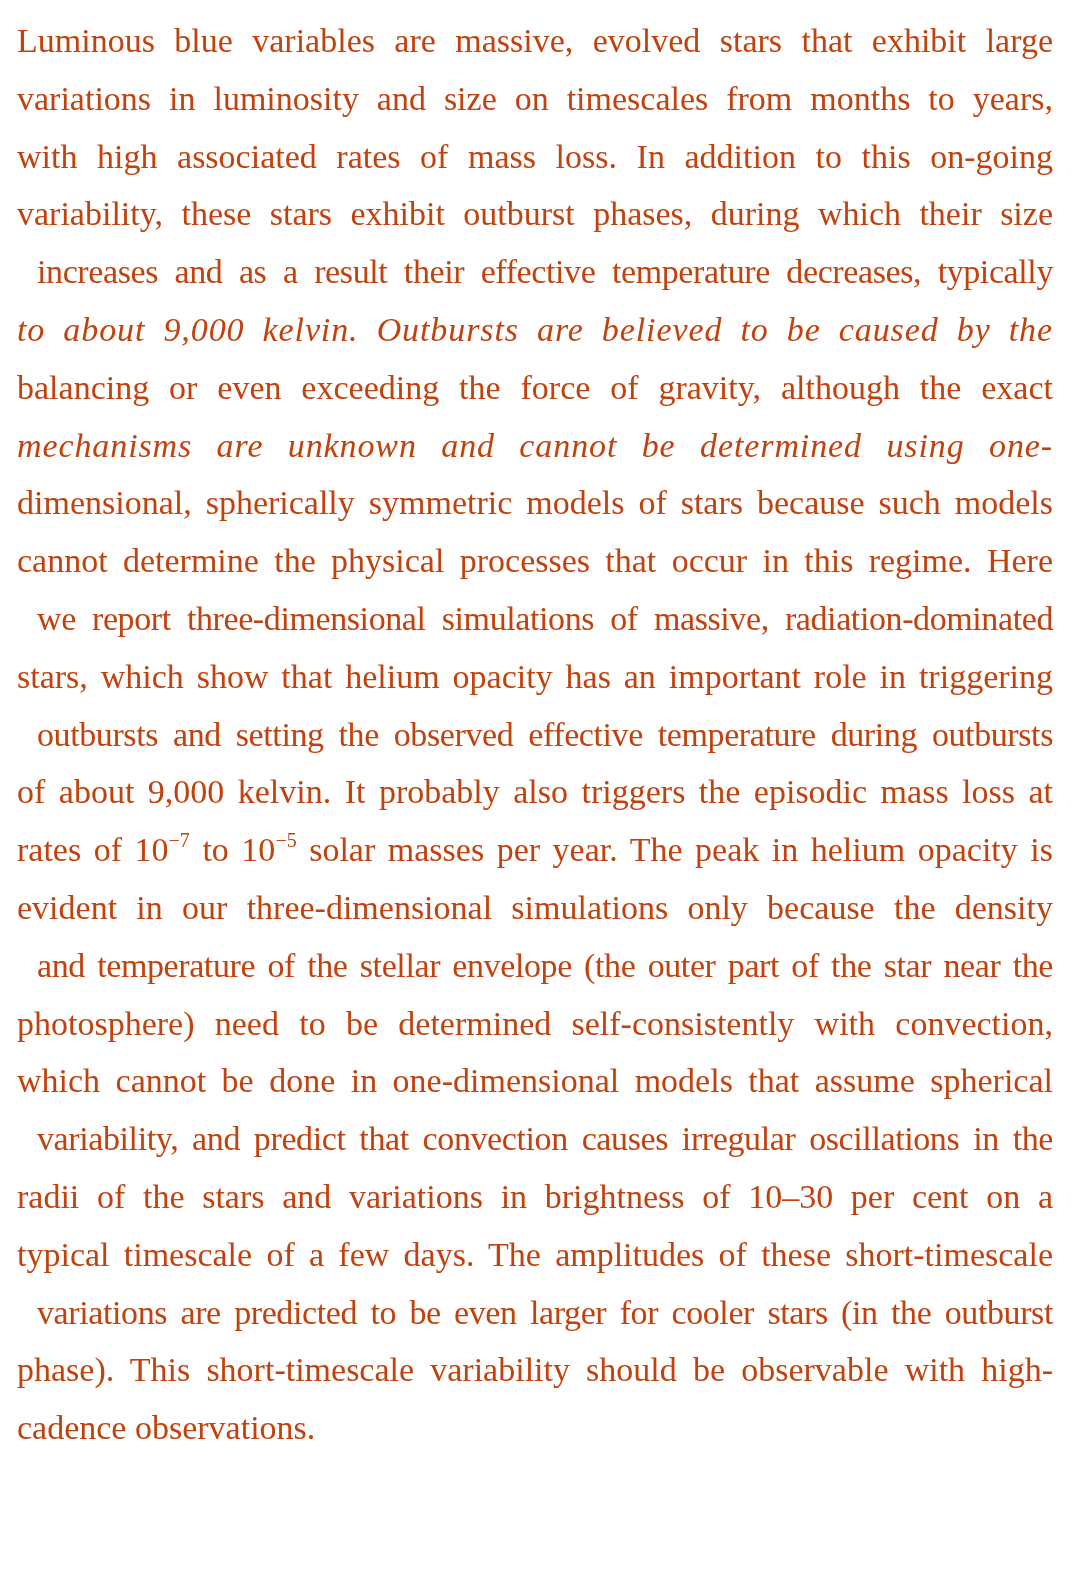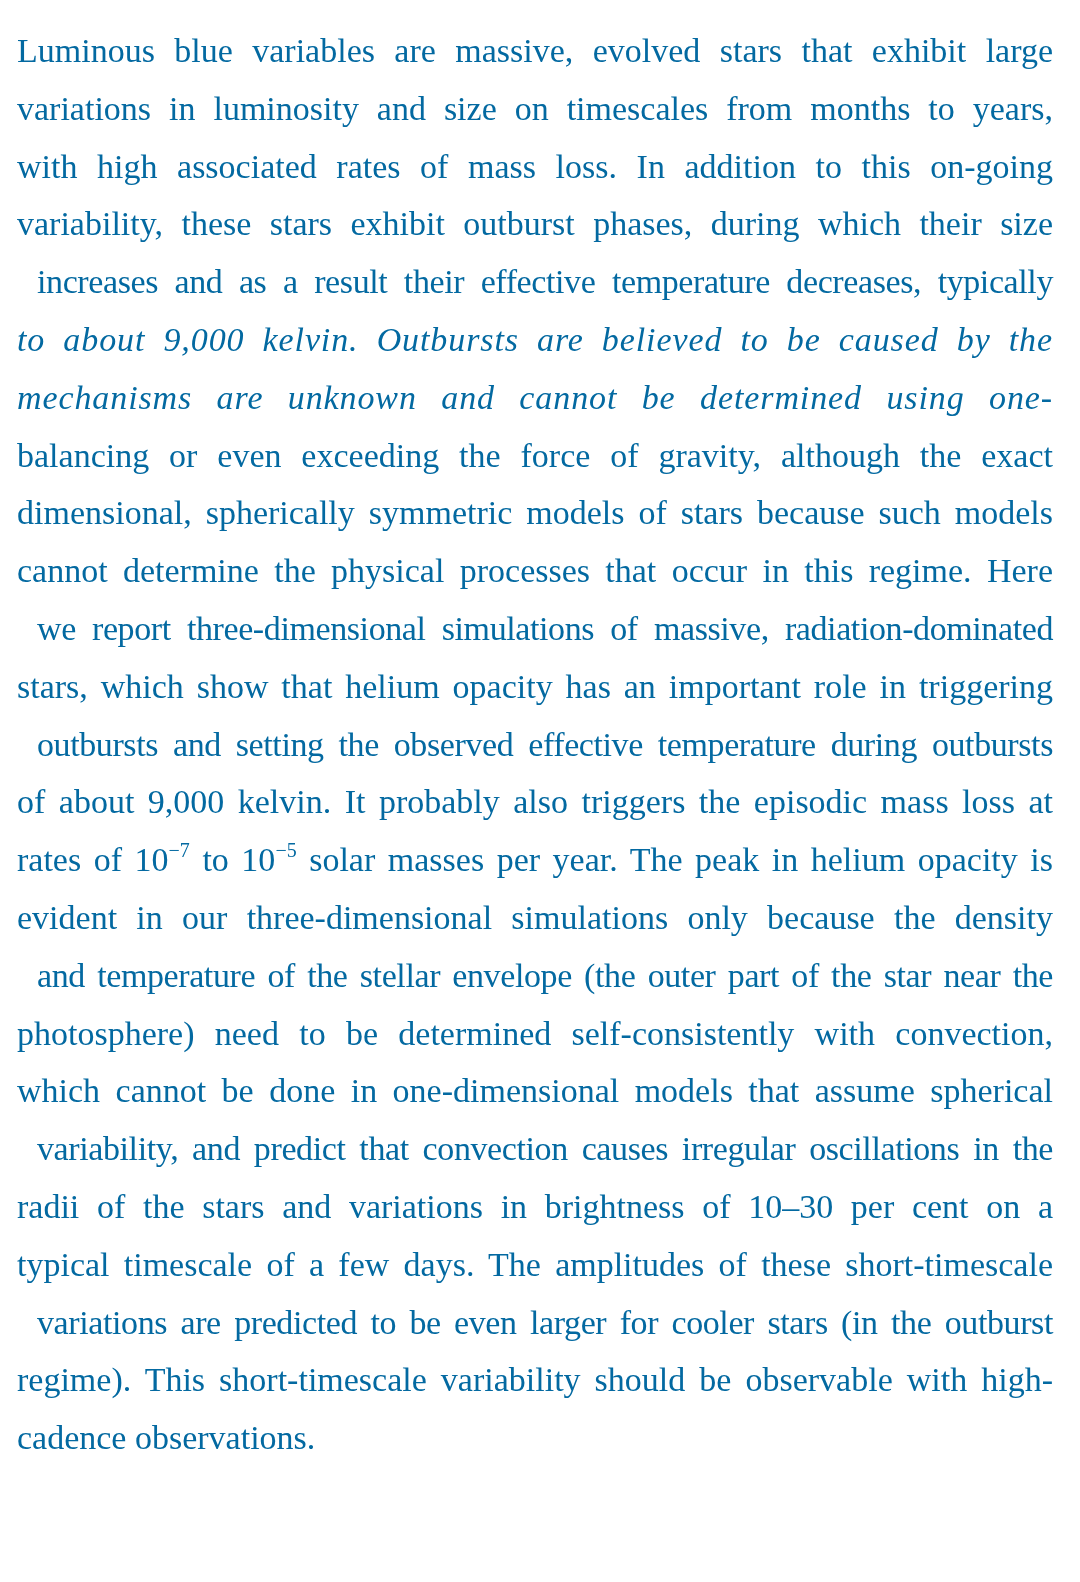--- a/index.html
+++ b/index.html
@@ -9,25 +9,25 @@
     }
     body {
       width: 1080px;
       height: 1582px;
       overflow: hidden;
       position: relative;
     }
     .abstract {
       position: absolute;
       left: 17px;
-      top: 22px;
+      top: 12px;
       width: 1036px;
       font-family: "Liberation Serif", "DejaVu Serif", serif;
       font-size: 34px;
-      color: #0369a1;
+      color: #c2410c;
     }
     .line {
       display: block;
       height: 57.8px;
       line-height: 57.8px;
       text-align: justify;
       text-align-last: justify;
       white-space: nowrap;
       overflow: visible;
     }
@@ -54,32 +54,32 @@
 </head>
 <body>
 
 <div class="abstract">
   <span class="line">Luminous blue variables are massive, evolved stars that exhibit large</span>
   <span class="line">variations in luminosity and size on timescales from months to years,</span>
   <span class="line">with high associated rates of mass loss. In addition to this on-going</span>
   <span class="line">variability, these stars exhibit outburst phases, during which their size</span>
   <span class="line tight">increases and as a result their effective temperature decreases, typically</span>
   <span class="line wide">to about 9,000 kelvin. Outbursts are believed to be caused by the</span>
+  <span class="line">balancing or even exceeding the force of gravity, although the exact</span>
   <span class="line wide">mechanisms are unknown and cannot be determined using one-</span>
-  <span class="line">balancing or even exceeding the force of gravity, although the exact</span>
   <span class="line">dimensional, spherically symmetric models of stars because such models</span>
   <span class="line">cannot determine the physical processes that occur in this regime. Here</span>
   <span class="line tight">we report three-dimensional simulations of massive, radiation-dominated</span>
   <span class="line">stars, which show that helium opacity has an important role in triggering</span>
   <span class="line tight">outbursts and setting the observed effective temperature during outbursts</span>
   <span class="line">of about 9,000 kelvin. It probably also triggers the episodic mass loss at</span>
   <span class="line"><span>rates of 10</span><sup>−7</sup><span> to 10</span><sup>−5</sup><span> solar masses per year. The peak in helium opacity is</span></span>
   <span class="line">evident in our three-dimensional simulations only because the density</span>
   <span class="line tight">and temperature of the stellar envelope (the outer part of the star near the</span>
   <span class="line">photosphere) need to be determined self-consistently with convection,</span>
   <span class="line">which cannot be done in one-dimensional models that assume spherical</span>
   <span class="line tight">variability, and predict that convection causes irregular oscillations in the</span>
   <span class="line">radii of the stars and variations in brightness of 10–30 per cent on a</span>
   <span class="line">typical timescale of a few days. The amplitudes of these short-timescale</span>
   <span class="line tight">variations are predicted to be even larger for cooler stars (in the outburst</span>
-  <span class="line">regime). This short-timescale variability should be observable with high-</span>
+  <span class="line">phase). This short-timescale variability should be observable with high-</span>
   <span class="line last">cadence observations.</span>
 </div>
 
 </body></html>

